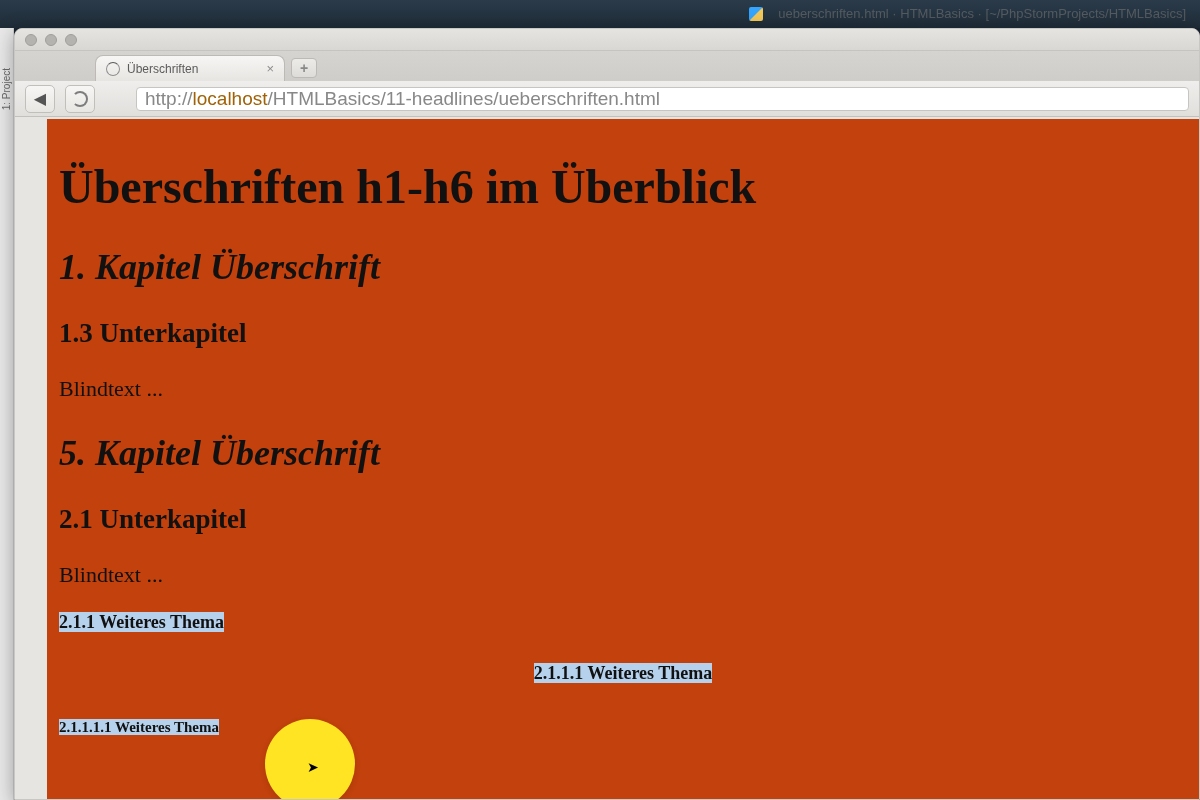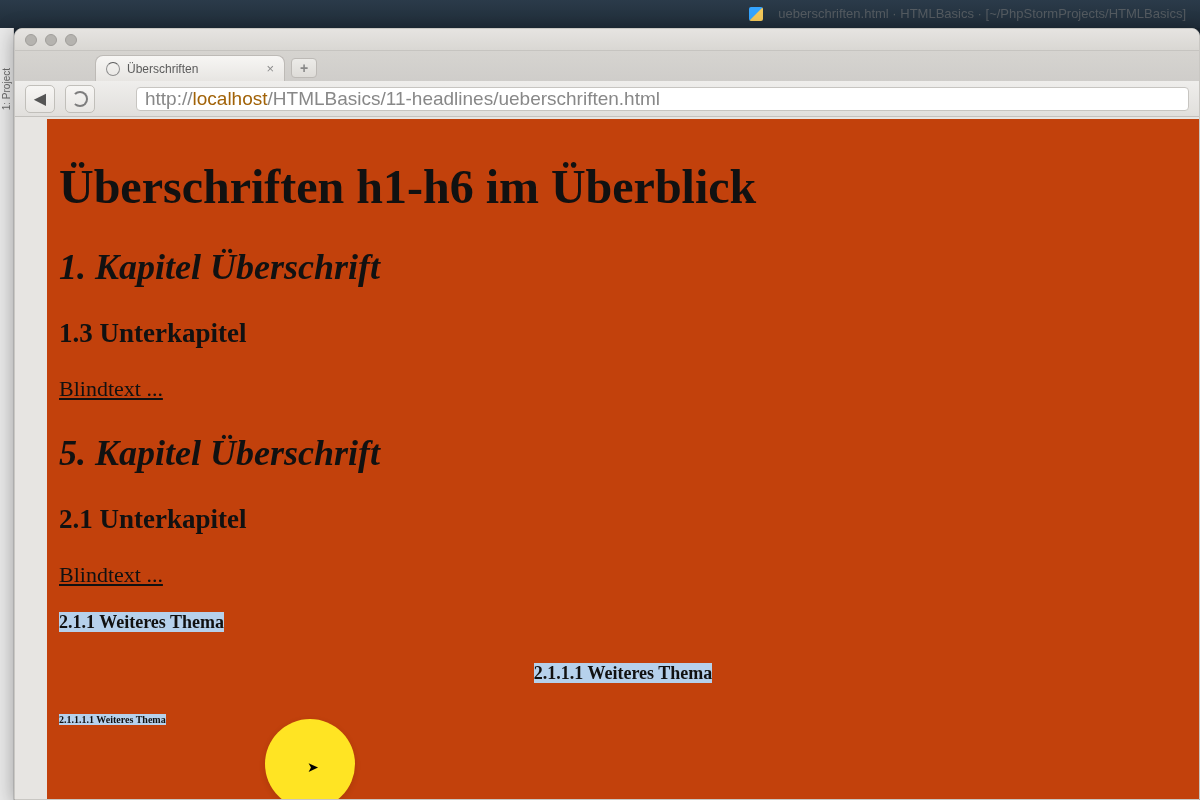--- a/index.html
+++ b/index.html
@@ -183,24 +183,24 @@
       overflow: auto;
       padding: 8px 12px;
       font-family: "Times New Roman", Times, serif;
       color:#111;
       margin-left:32px;
     }
 
     .viewport h1 { font-size: 48px; font-weight: bold; margin: .67em 0; }
     .viewport h2 { font-size: 36px; font-weight: bold; margin: .83em 0; font-style: italic; }
     .viewport h3 { font-size: 27px; font-weight: bold; margin: 1em 0; }
-    .viewport p  { font-size: 22px; margin: 1em 0; text-decoration: underline; }
+    .viewport p  { font-size: 22px; margin: 1em 0; }
     .viewport h4 { font-size: 18px; font-weight: bold; margin: 1.33em 0; }
     .viewport h5 { font-size: 18px; font-weight: bold; margin: 1.67em 0; text-align: center; }
-    .viewport h6 { font-size: 10px; font-weight: bold; margin: 2.33em 0; }
+    .viewport h6 { font-size: 15px; font-weight: bold; margin: 2.33em 0; }
 
     
     .selected-text {
       background: #b6d1ec;
     }
 
     
     .cursor-highlight {
       position:absolute;
       width: 90px; height:90px;

